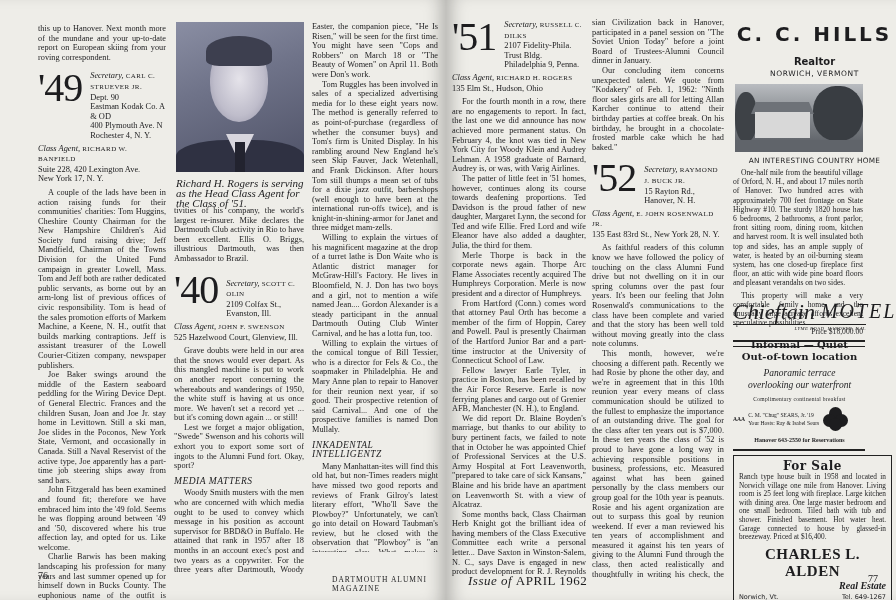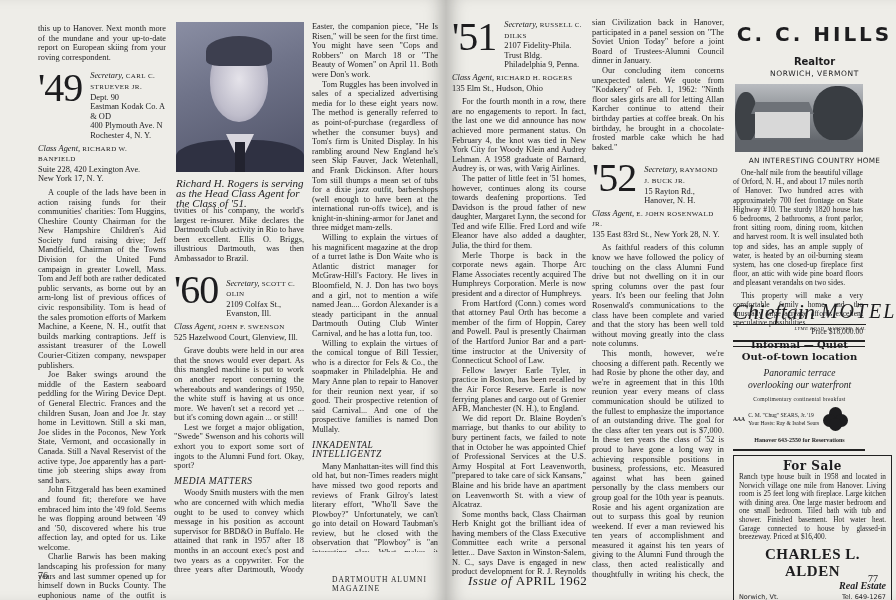--- a/index.html
+++ b/index.html
@@ -104,21 +104,21 @@
       <div class="face"></div>
       <div class="hair"></div>
       <div class="collar"></div>
       <div class="tie"></div>
     </div>
     <div class="caption">Richard H. Rogers is serving as the Head Class Agent for the Class of '51.</div>
 
     <div class="col" style="left:174px; top:206px; width:130px; height:370px; overflow:hidden;">
       <p class="noind">tivities of his company, the world's largest re-insurer. Mike declares the Dartmouth Club activity in Rio to have been excellent. Ellis O. Briggs, illustrious Dartmouth, was then Ambassador to Brazil.</p>
       <div class="classhead">
-        <div class="classyear">'60</div>
+        <div class="classyear">'40</div>
         <div class="secblock" style="padding-top:6px;">
           <i>Secretary,</i>
           <span class="sc">SCOTT C. OLIN</span><br>
           <span>2109 Colfax St., Evanston, Ill.</span>
         </div>
       </div>
       <div class="agent">
         <i>Class Agent,</i>
         <span class="sc">JOHN F. SWENSON</span><br>
         <span>525 Hazelwood Court, Glenview, Ill.</span>

